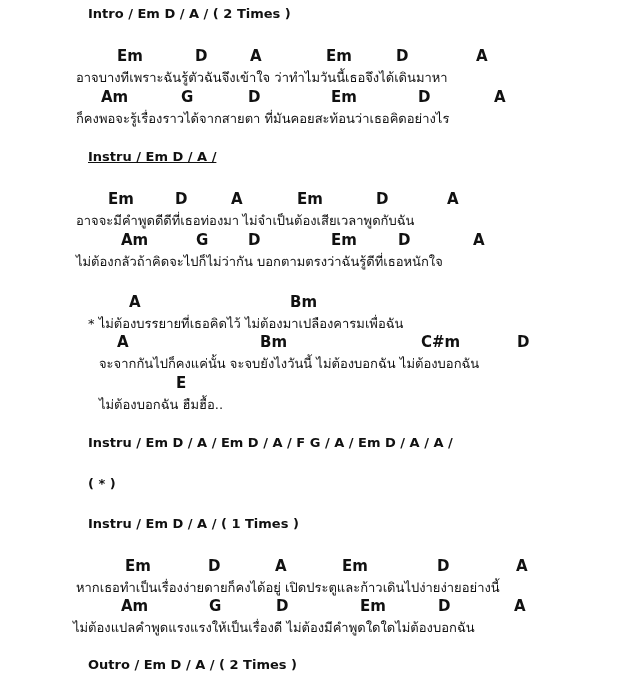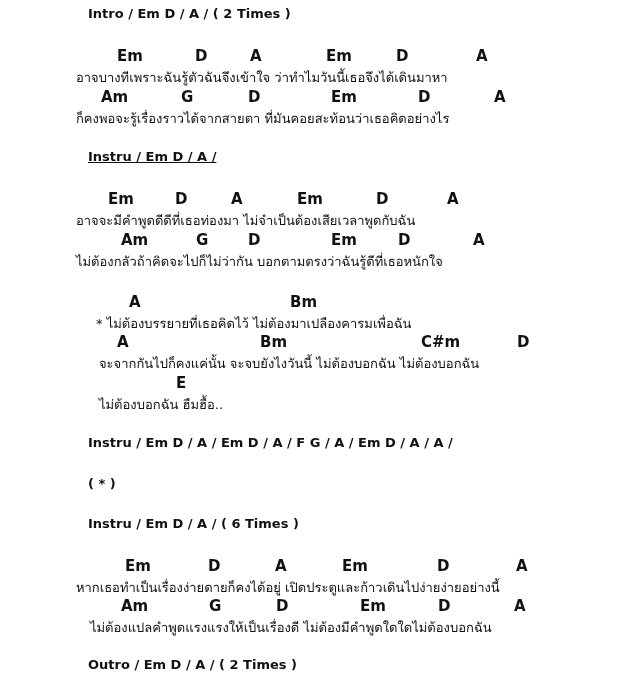--- a/index.html
+++ b/index.html
@@ -47,41 +47,41 @@
 </div>
 
 <div class="line chordrow" style="top:190px;">
   <span class="chord" style="left:108px;">Em</span>
   <span class="chord" style="left:175px;">D</span>
   <span class="chord" style="left:231px;">A</span>
   <span class="chord" style="left:297px;">Em</span>
   <span class="chord" style="left:376px;">D</span>
   <span class="chord" style="left:447px;">A</span>
 </div>
-<div class="line lyric" style="top:210px;">
+<div class="line lyric" style="top:210px;font-family:Liberation Serif, serif;">
   <span class="txt" style="left:76px;">อาจจะมีคำพูดดีดีที่เธอท่องมา  ไม่จำเป็นต้องเสียเวลาพูดกับฉัน</span>
 </div>
 <div class="line chordrow" style="top:231px;">
   <span class="chord" style="left:121px;">Am</span>
   <span class="chord" style="left:196px;">G</span>
   <span class="chord" style="left:248px;">D</span>
   <span class="chord" style="left:331px;">Em</span>
   <span class="chord" style="left:398px;">D</span>
   <span class="chord" style="left:473px;">A</span>
 </div>
 <div class="line lyric" style="top:251px;">
   <span class="txt" style="left:76px;">ไม่ต้องกลัวถ้าคิดจะไปก็ไม่ว่ากัน  บอกตามตรงว่าฉันรู้ดีที่เธอหนักใจ</span>
 </div>
 
 <div class="line chordrow" style="top:293px;">
   <span class="chord" style="left:129px;">A</span>
   <span class="chord" style="left:290px;">Bm</span>
 </div>
 <div class="line lyric" style="top:313px;">
-  <span class="txt" style="left:96px;">* ไม่ต้องบรรยายที่เธอคิดไว้  ไม่ต้องมาเปลืองคารมเพื่อฉัน</span>
+  <span class="txt" style="left:88px;">* ไม่ต้องบรรยายที่เธอคิดไว้  ไม่ต้องมาเปลืองคารมเพื่อฉัน</span>
 </div>
 <div class="line chordrow" style="top:333px;">
   <span class="chord" style="left:117px;">A</span>
   <span class="chord" style="left:260px;">Bm</span>
   <span class="chord" style="left:405px;margin-left:16px;">C#m</span>
   <span class="chord" style="left:517px;">D</span>
 </div>
 <div class="line lyric" style="top:353px;">
   <span class="txt" style="left:99px;">จะจากกันไปก็คงแค่นั้น  จะจบยังไงวันนี้ ไม่ต้องบอกฉัน  ไม่ต้องบอกฉัน</span>
 </div>
@@ -94,21 +94,21 @@
 
 <div class="line hdr" style="top:435px;">
   <span class="txt" style="left:76px;">Instru  / Em D / A / Em D / A / F G / A / Em D / A / A /</span>
 </div>
 
 <div class="line hdr" style="top:476px;">
   <span class="txt" style="left:76px;">( * )</span>
 </div>
 
 <div class="line hdr" style="top:516px;">
-  <span class="txt" style="left:76px;">Instru  / Em D / A / ( 6 Times )</span>
+  <span class="txt" style="left:76px;">Instru  / Em D / A / ( 1 Times )</span>
 </div>
 
 <div class="line chordrow" style="top:557px;">
   <span class="chord" style="left:125px;">Em</span>
   <span class="chord" style="left:208px;">D</span>
   <span class="chord" style="left:275px;">A</span>
   <span class="chord" style="left:342px;">Em</span>
   <span class="chord" style="left:437px;">D</span>
   <span class="chord" style="left:516px;">A</span>
 </div>
@@ -117,18 +117,18 @@
 </div>
 <div class="line chordrow" style="top:597px;">
   <span class="chord" style="left:121px;">Am</span>
   <span class="chord" style="left:209px;">G</span>
   <span class="chord" style="left:276px;">D</span>
   <span class="chord" style="left:360px;">Em</span>
   <span class="chord" style="left:438px;">D</span>
   <span class="chord" style="left:514px;">A</span>
 </div>
 <div class="line lyric" style="top:617px;">
-  <span class="txt" style="left:90px;">ไม่ต้องแปลคำพูดแรงแรงให้เป็นเรื่องดี  ไม่ต้องมีคำพูดใดใดไม่ต้องบอกฉัน</span>
+  <span class="txt" style="left:73px;">ไม่ต้องแปลคำพูดแรงแรงให้เป็นเรื่องดี  ไม่ต้องมีคำพูดใดใดไม่ต้องบอกฉัน</span>
 </div>
 
 <div class="line hdr" style="top:657px;">
   <span class="txt" style="left:76px;">Outro  / Em D / A / ( 2 Times )</span>
 </div>
 
 </body></html>

